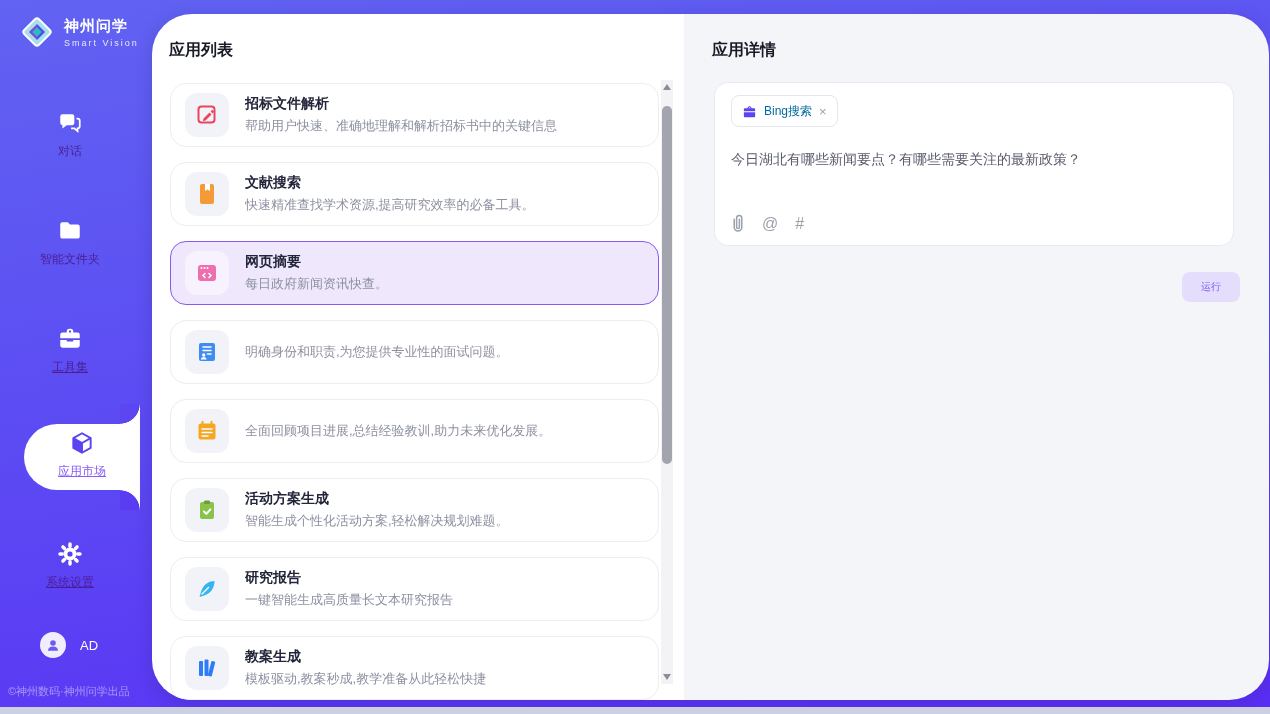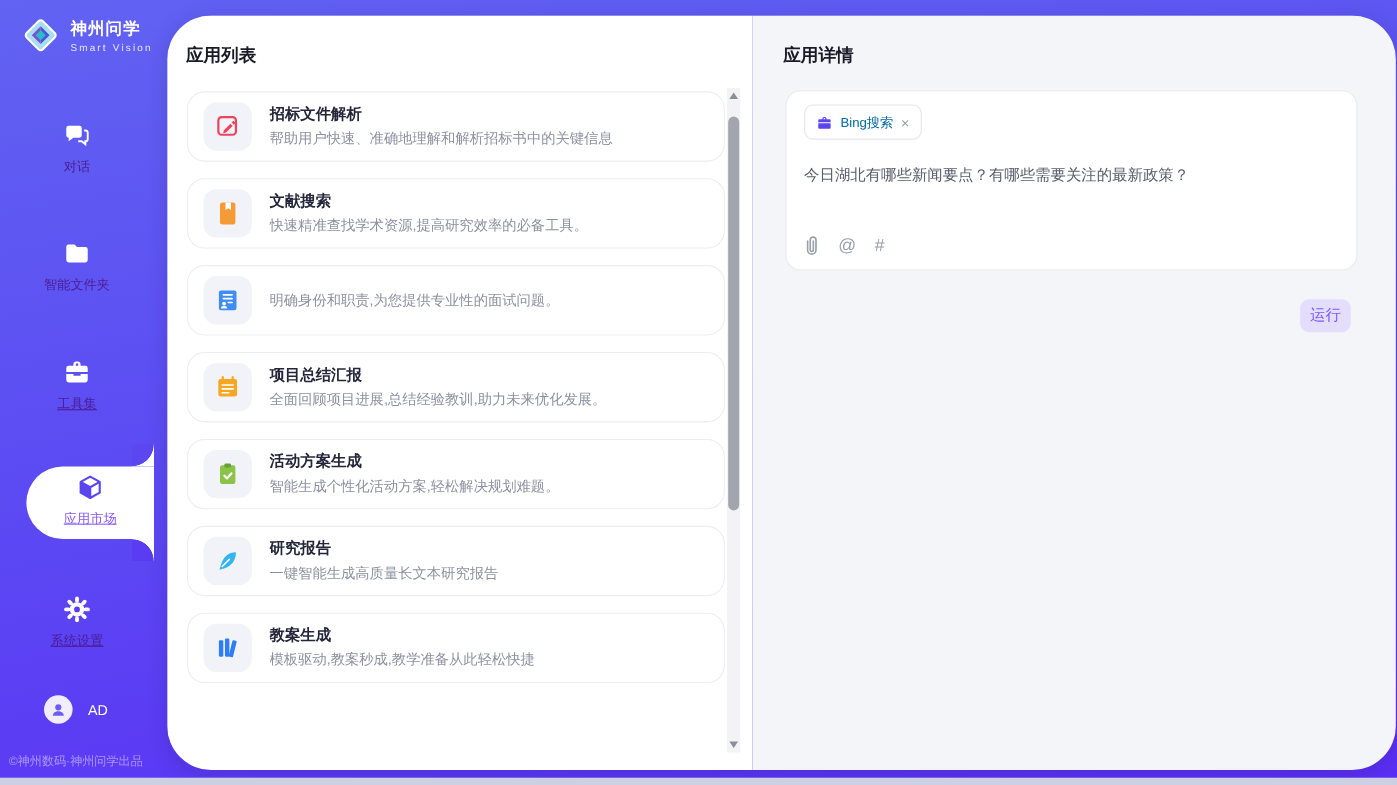--- a/index.html
+++ b/index.html
@@ -74,22 +74,22 @@
     background:#fff; border:1px solid #e9e9f0; border-radius:14px; }
   .chip { position:absolute; left:16px; top:12px; height:32px; display:inline-flex; align-items:center; gap:7px;
     padding:0 10px; background:#fff; border:1px solid #e5e5ec; border-radius:8px; cursor:default; }
   .chip svg { width:15px; height:15px; }
   .chip-label { font-size:12px; color:#0369a1; }
   .chip-close { font-size:13px; color:#9b9eab; cursor:pointer; line-height:1; }
   .query-text { position:absolute; left:16px; top:68px; right:16px; font-size:14px; color:#585b6c; }
   .attach-row { position:absolute; left:16px; bottom:12px; display:flex; align-items:center; gap:17px; color:#9aa0ac; }
   .attach-row .sym { font-size:16px; cursor:pointer; }
   .attach-row svg { width:14px; height:19px; display:block; cursor:pointer; }
-  .run-btn { position:absolute; left:498px; top:258px; width:46px; height:30px;
-    background:#e5ddfc; color:#7a5bf7; font-size:14px; border:none; border-radius:8px; cursor:pointer;
+  .run-btn { position:absolute; left:498px; top:258px; width:58px; height:30px;
+    background:#e5ddfc; color:#7a5bf7; font-size:10px; border:none; border-radius:8px; cursor:pointer;
     font-family:inherit; display:flex; align-items:center; justify-content:center; }
 </style>
 </head>
 <body>
 
 <div class="sidebar">
   <div class="brand">
     <svg width="38" height="38" viewBox="0 0 40 40">
       <g transform="rotate(45 20 20)">
         <rect x="9" y="9" width="22" height="22" rx="3" fill="#a9ddf2" stroke="#ffffff" stroke-width="2"></rect>
@@ -199,20 +199,35 @@
             <path fill="#f59b35" d="M5 4a2 2 0 0 1 2-2h10a2 2 0 0 1 2 2v16a2 2 0 0 1-2 2H7a2 2 0 0 1-2-2z"></path>
             <path fill="#fff" d="M10 2h5v7l-2.5-1.6L10 9z"></path>
           </svg>
         </span>
         <span class="card-txt">
           <span class="card-title">文献搜索</span>
           <span class="card-desc">快速精准查找学术资源,提高研究效率的必备工具。</span>
         </span>
       </div>
 
+      <div class="card selected">
+        <span class="icon-box">
+          <svg viewBox="0 0 24 24">
+            <rect x="3" y="4" width="18" height="16" rx="3" fill="#ee6fae"></rect>
+            <circle cx="6.5" cy="7" r="1" fill="#fff"></circle>
+              <circle cx="9.5" cy="7" r="1" fill="#fff"></circle>
+              <circle cx="12.5" cy="7" r="1" fill="#fff"></circle>
+            <path d="M10 12.5l-2 2 2 2M14 12.5l2 2-2 2" stroke="#fff" stroke-width="1.5" fill="none" stroke-linecap="round"></path>
+          </svg>
+        </span>
+        <span class="card-txt">
+          <span class="card-title">网页摘要</span>
+          <span class="card-desc">每日政府新闻资讯快查。</span>
+        </span>
+      </div>
 
       <div class="card">
         <span class="icon-box">
           <svg viewBox="0 0 24 24">
             <rect x="4" y="3" width="16" height="18" rx="2" fill="#3f8cf3"></rect>
             <path d="M8 7h8M8 10.5h8M12.5 14H16" stroke="#fff" stroke-width="1.5" stroke-linecap="round"></path>
             <circle cx="8.7" cy="15" r="1.7" fill="#fff"></circle>
             <path d="M5.8 19.5c0-1.6 1.4-2.5 2.9-2.5s2.9.9 2.9 2.5z" fill="#fff"></path>
           </svg>
         </span>
@@ -223,21 +238,20 @@
 
       <div class="card">
         <span class="icon-box">
           <svg viewBox="0 0 24 24">
             <rect x="3.5" y="4.5" width="17" height="16" rx="2" fill="#f5a623"></rect>
             <path d="M7.5 2.8v3.4M16.5 2.8v3.4" stroke="#f5a623" stroke-width="2" stroke-linecap="round"></path>
             <path d="M7 10h10M7 13.5h10M7 17h6" stroke="#fff" stroke-width="1.5" stroke-linecap="round"></path>
           </svg>
         </span>
         <span class="card-txt">
-          <span class="card-title">项目总结汇报</span>
           <span class="card-desc">全面回顾项目进展,总结经验教训,助力未来优化发展。</span>
         </span>
       </div>
 
       <div class="card">
         <span class="icon-box">
           <svg viewBox="0 0 24 24">
             <rect x="5" y="4" width="14" height="17" rx="2" fill="#8bc34a"></rect>
             <rect x="9" y="2.4" width="6" height="3.6" rx="1.2" fill="#689f38"></rect>
             <path d="M9 13.5l2.4 2.4 4-4.5" stroke="#fff" stroke-width="2" fill="none" stroke-linecap="round" stroke-linejoin="round"></path>

